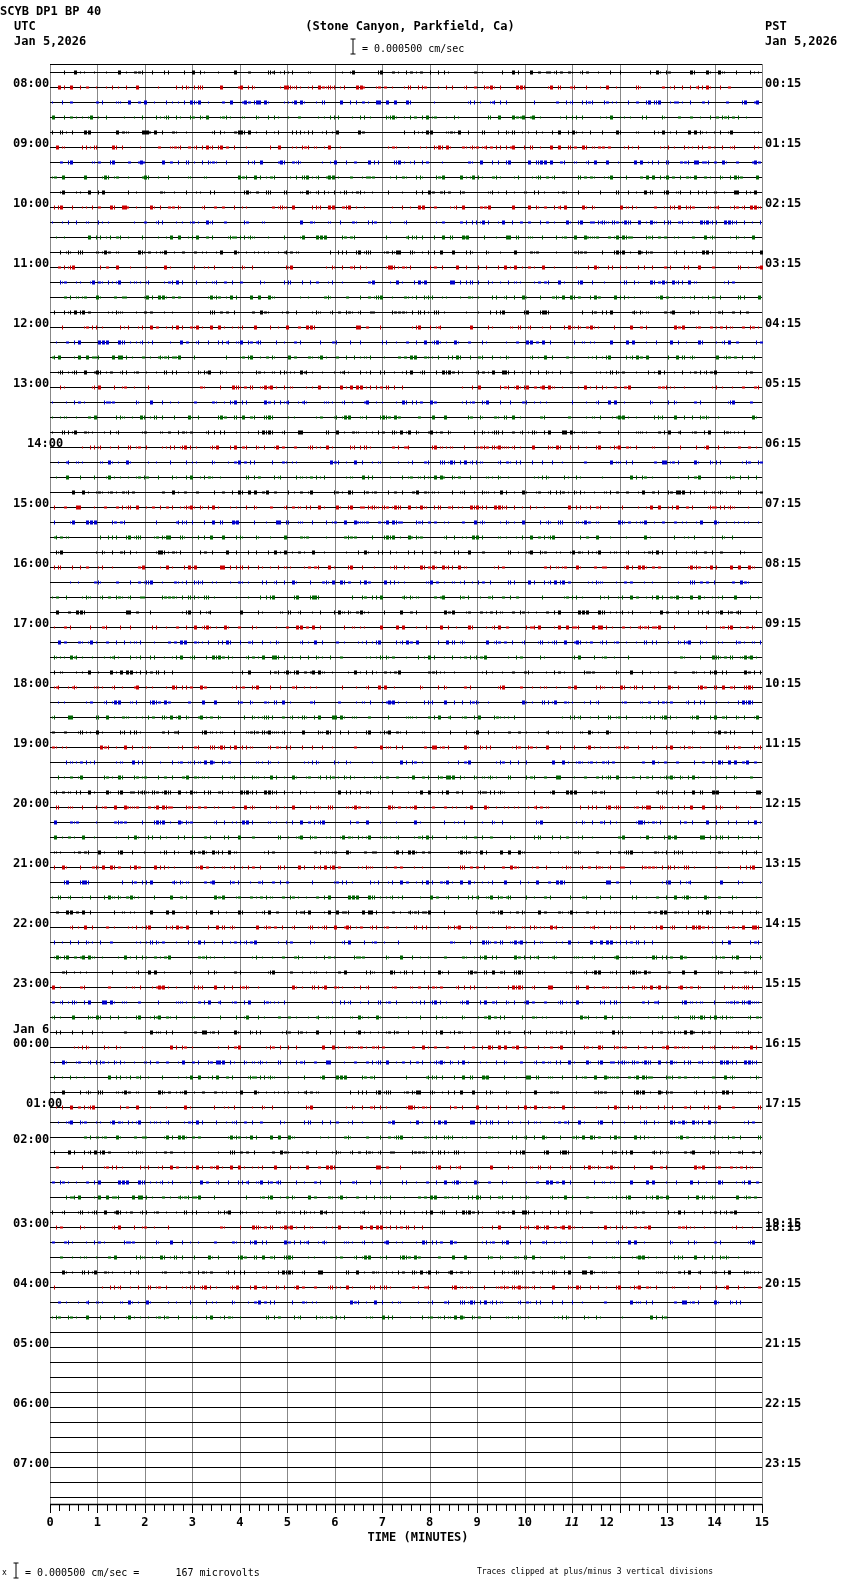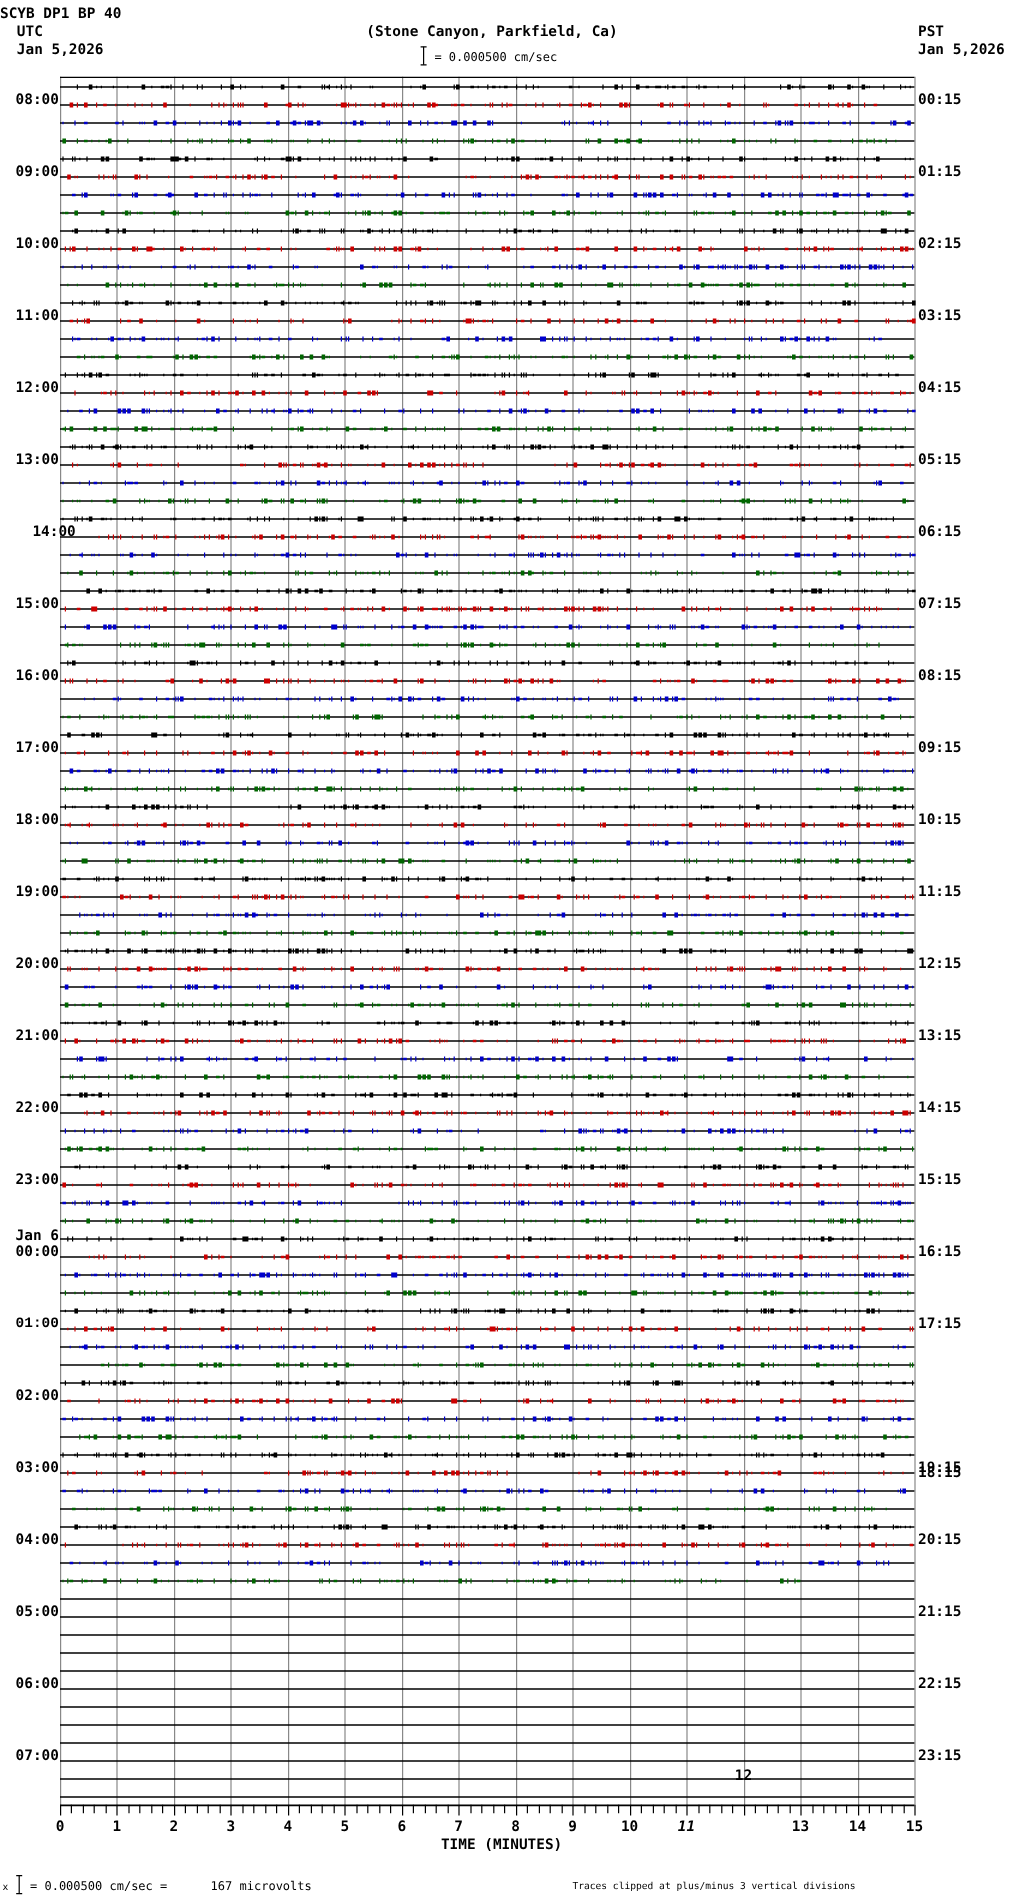--- a/index.html
+++ b/index.html
@@ -325,22 +325,22 @@
     <div class="abs rowlbl" style="left: 13px; top: 544px;">16:00</div>
     <div class="abs rowlbl" style="left: 13px; top: 604px;">17:00</div>
     <div class="abs rowlbl" style="left: 13px; top: 664px;">18:00</div>
     <div class="abs rowlbl" style="left: 13px; top: 724px;">19:00</div>
     <div class="abs rowlbl" style="left: 13px; top: 784px;">20:00</div>
     <div class="abs rowlbl" style="left: 13px; top: 844px;">21:00</div>
     <div class="abs rowlbl" style="left: 13px; top: 904px;">22:00</div>
     <div class="abs rowlbl" style="left: 13px; top: 964px;">23:00</div>
     <div class="abs rowlbl" style="left: 13px; top: 1024px;">00:00</div>
     <div class="abs rowlbl" style="left: 13px; top: 1010px;">Jan 6</div>
-    <div class="abs rowlbl" style="left: 13px; top: 1084px; font-family: Liberation Mono, monospace;">01:00</div>
-    <div class="abs rowlbl" style="left: 13px; top: 1144px;">02:00</div>
+    <div class="abs rowlbl" style="left: 26px; top: 1084px;">01:00</div>
+    <div class="abs rowlbl" style="left: 13px; top: 1120px;">02:00</div>
     <div class="abs rowlbl" style="left: 13px; top: 1204px;">03:00</div>
     <div class="abs rowlbl" style="left: 13px; top: 1264px;">04:00</div>
     <div class="abs rowlbl" style="left: 13px; top: 1324px;">05:00</div>
     <div class="abs rowlbl" style="left: 13px; top: 1384px;">06:00</div>
     <div class="abs rowlbl" style="left: 13px; top: 1444px;">07:00</div>
   </div>
 <div id="right-labels">
     <div class="abs rowlbl" style="left: 765px; top: 64px;">00:15</div>
     <div class="abs rowlbl" style="left: 765px; top: 124px;">01:15</div>
     <div class="abs rowlbl" style="left: 765px; top: 184px;">02:15</div>
@@ -372,21 +372,21 @@
     <div class="abs hdr" style="left: 124.933px; width: 40px; text-align: center; top: 1515px;">2</div>
     <div class="abs hdr" style="left: 172.4px; width: 40px; text-align: center; top: 1515px;">3</div>
     <div class="abs hdr" style="left: 219.867px; width: 40px; text-align: center; top: 1515px;">4</div>
     <div class="abs hdr" style="left: 267.333px; width: 40px; text-align: center; top: 1515px;">5</div>
     <div class="abs hdr" style="left: 314.8px; width: 40px; text-align: center; top: 1515px;">6</div>
     <div class="abs hdr" style="left: 362.267px; width: 40px; text-align: center; top: 1515px;">7</div>
     <div class="abs hdr" style="left: 409.733px; width: 40px; text-align: center; top: 1515px;">8</div>
     <div class="abs hdr" style="left: 457.2px; width: 40px; text-align: center; top: 1515px;">9</div>
     <div class="abs hdr" style="left: 504.667px; width: 40px; text-align: center; top: 1515px;">10</div>
     <div class="abs hdr" style="left: 552.133px; width: 40px; text-align: center; top: 1515px; font-style: italic;">11</div>
-    <div class="abs hdr" style="left: 599.6px; width: 40px; text-align: center; top: 1472px;">12</div>
+    <div class="abs hdr" style="left: 599.6px; width: 40px; text-align: left; top: 1515px;">12</div>
     <div class="abs hdr" style="left: 647.067px; width: 40px; text-align: center; top: 1515px;">13</div>
     <div class="abs hdr" style="left: 694.533px; width: 40px; text-align: center; top: 1515px;">14</div>
     <div class="abs hdr" style="left: 742px; width: 40px; text-align: center; top: 1515px;">15</div>
   </div>
 
 <div class="abs hdr" style="left:0;width:836px;text-align:center;top:1530px;">TIME (MINUTES)</div>
 
 <div class="abs" style="left:2px;top:1562px;">
   <span class="small" style="position:absolute;left:0;top:6px;font-size:8px;">x</span>
   <svg width="8" height="18" style="position:absolute;left:10px;top:0;">

